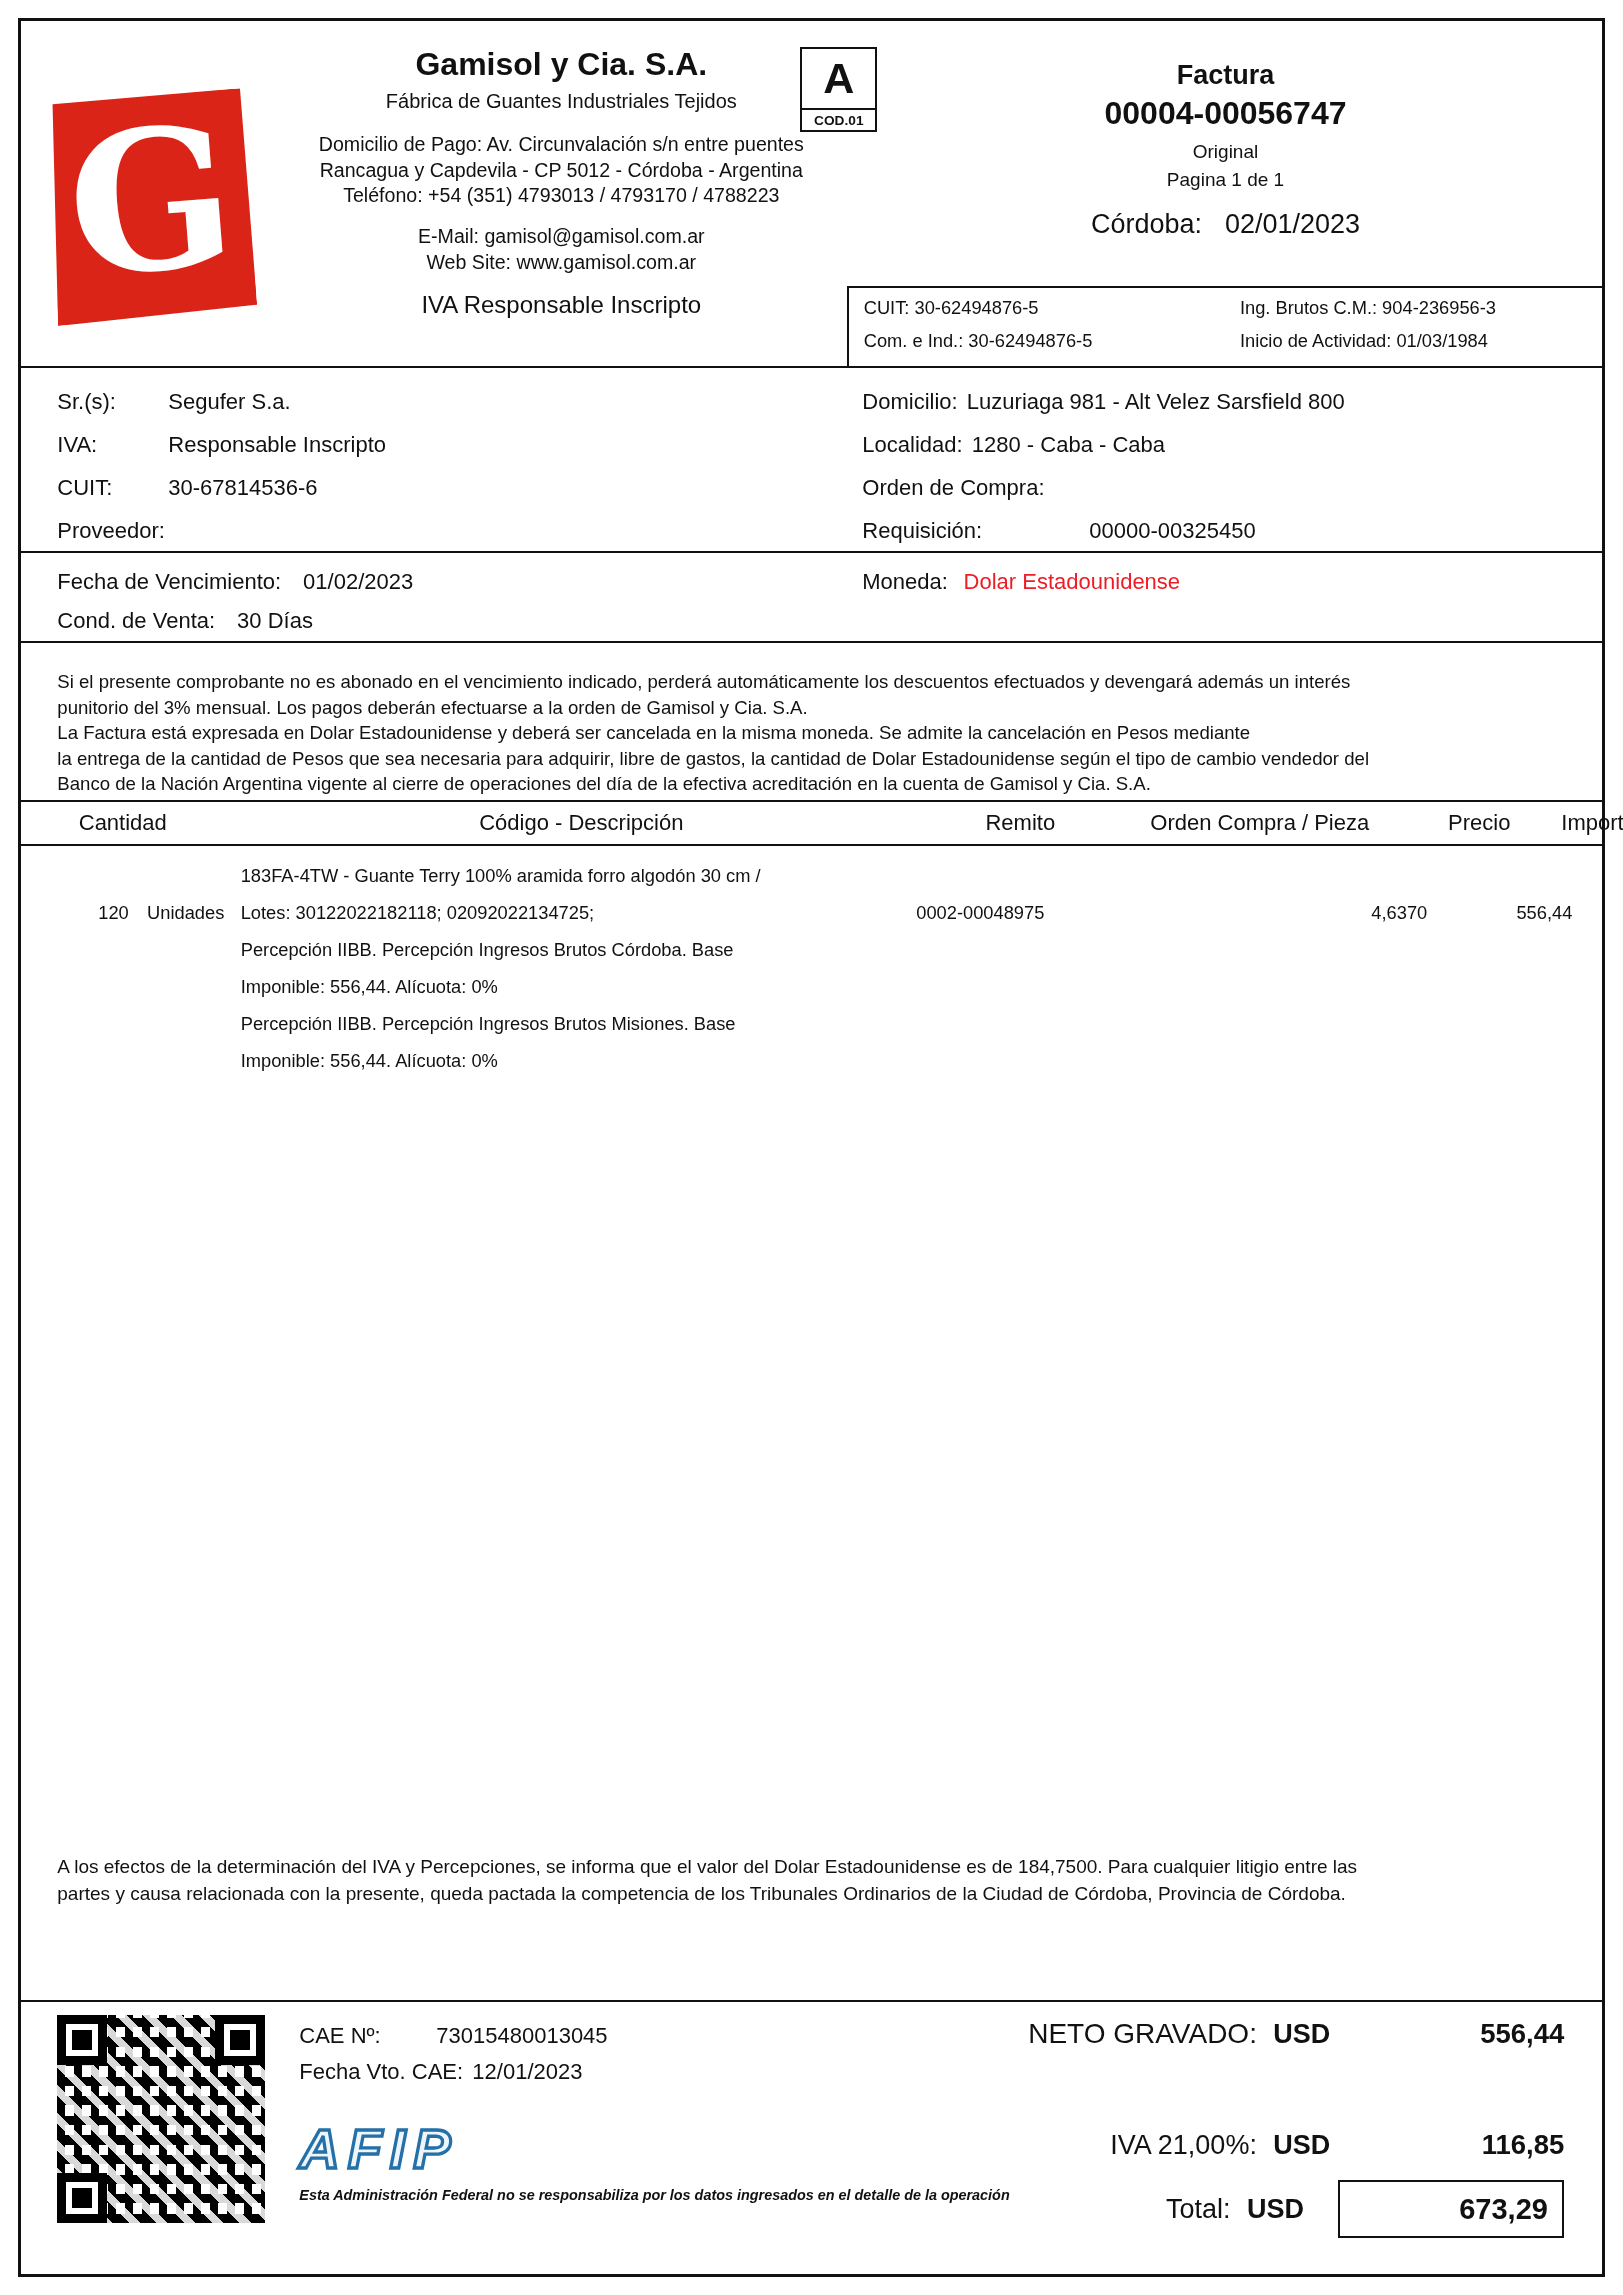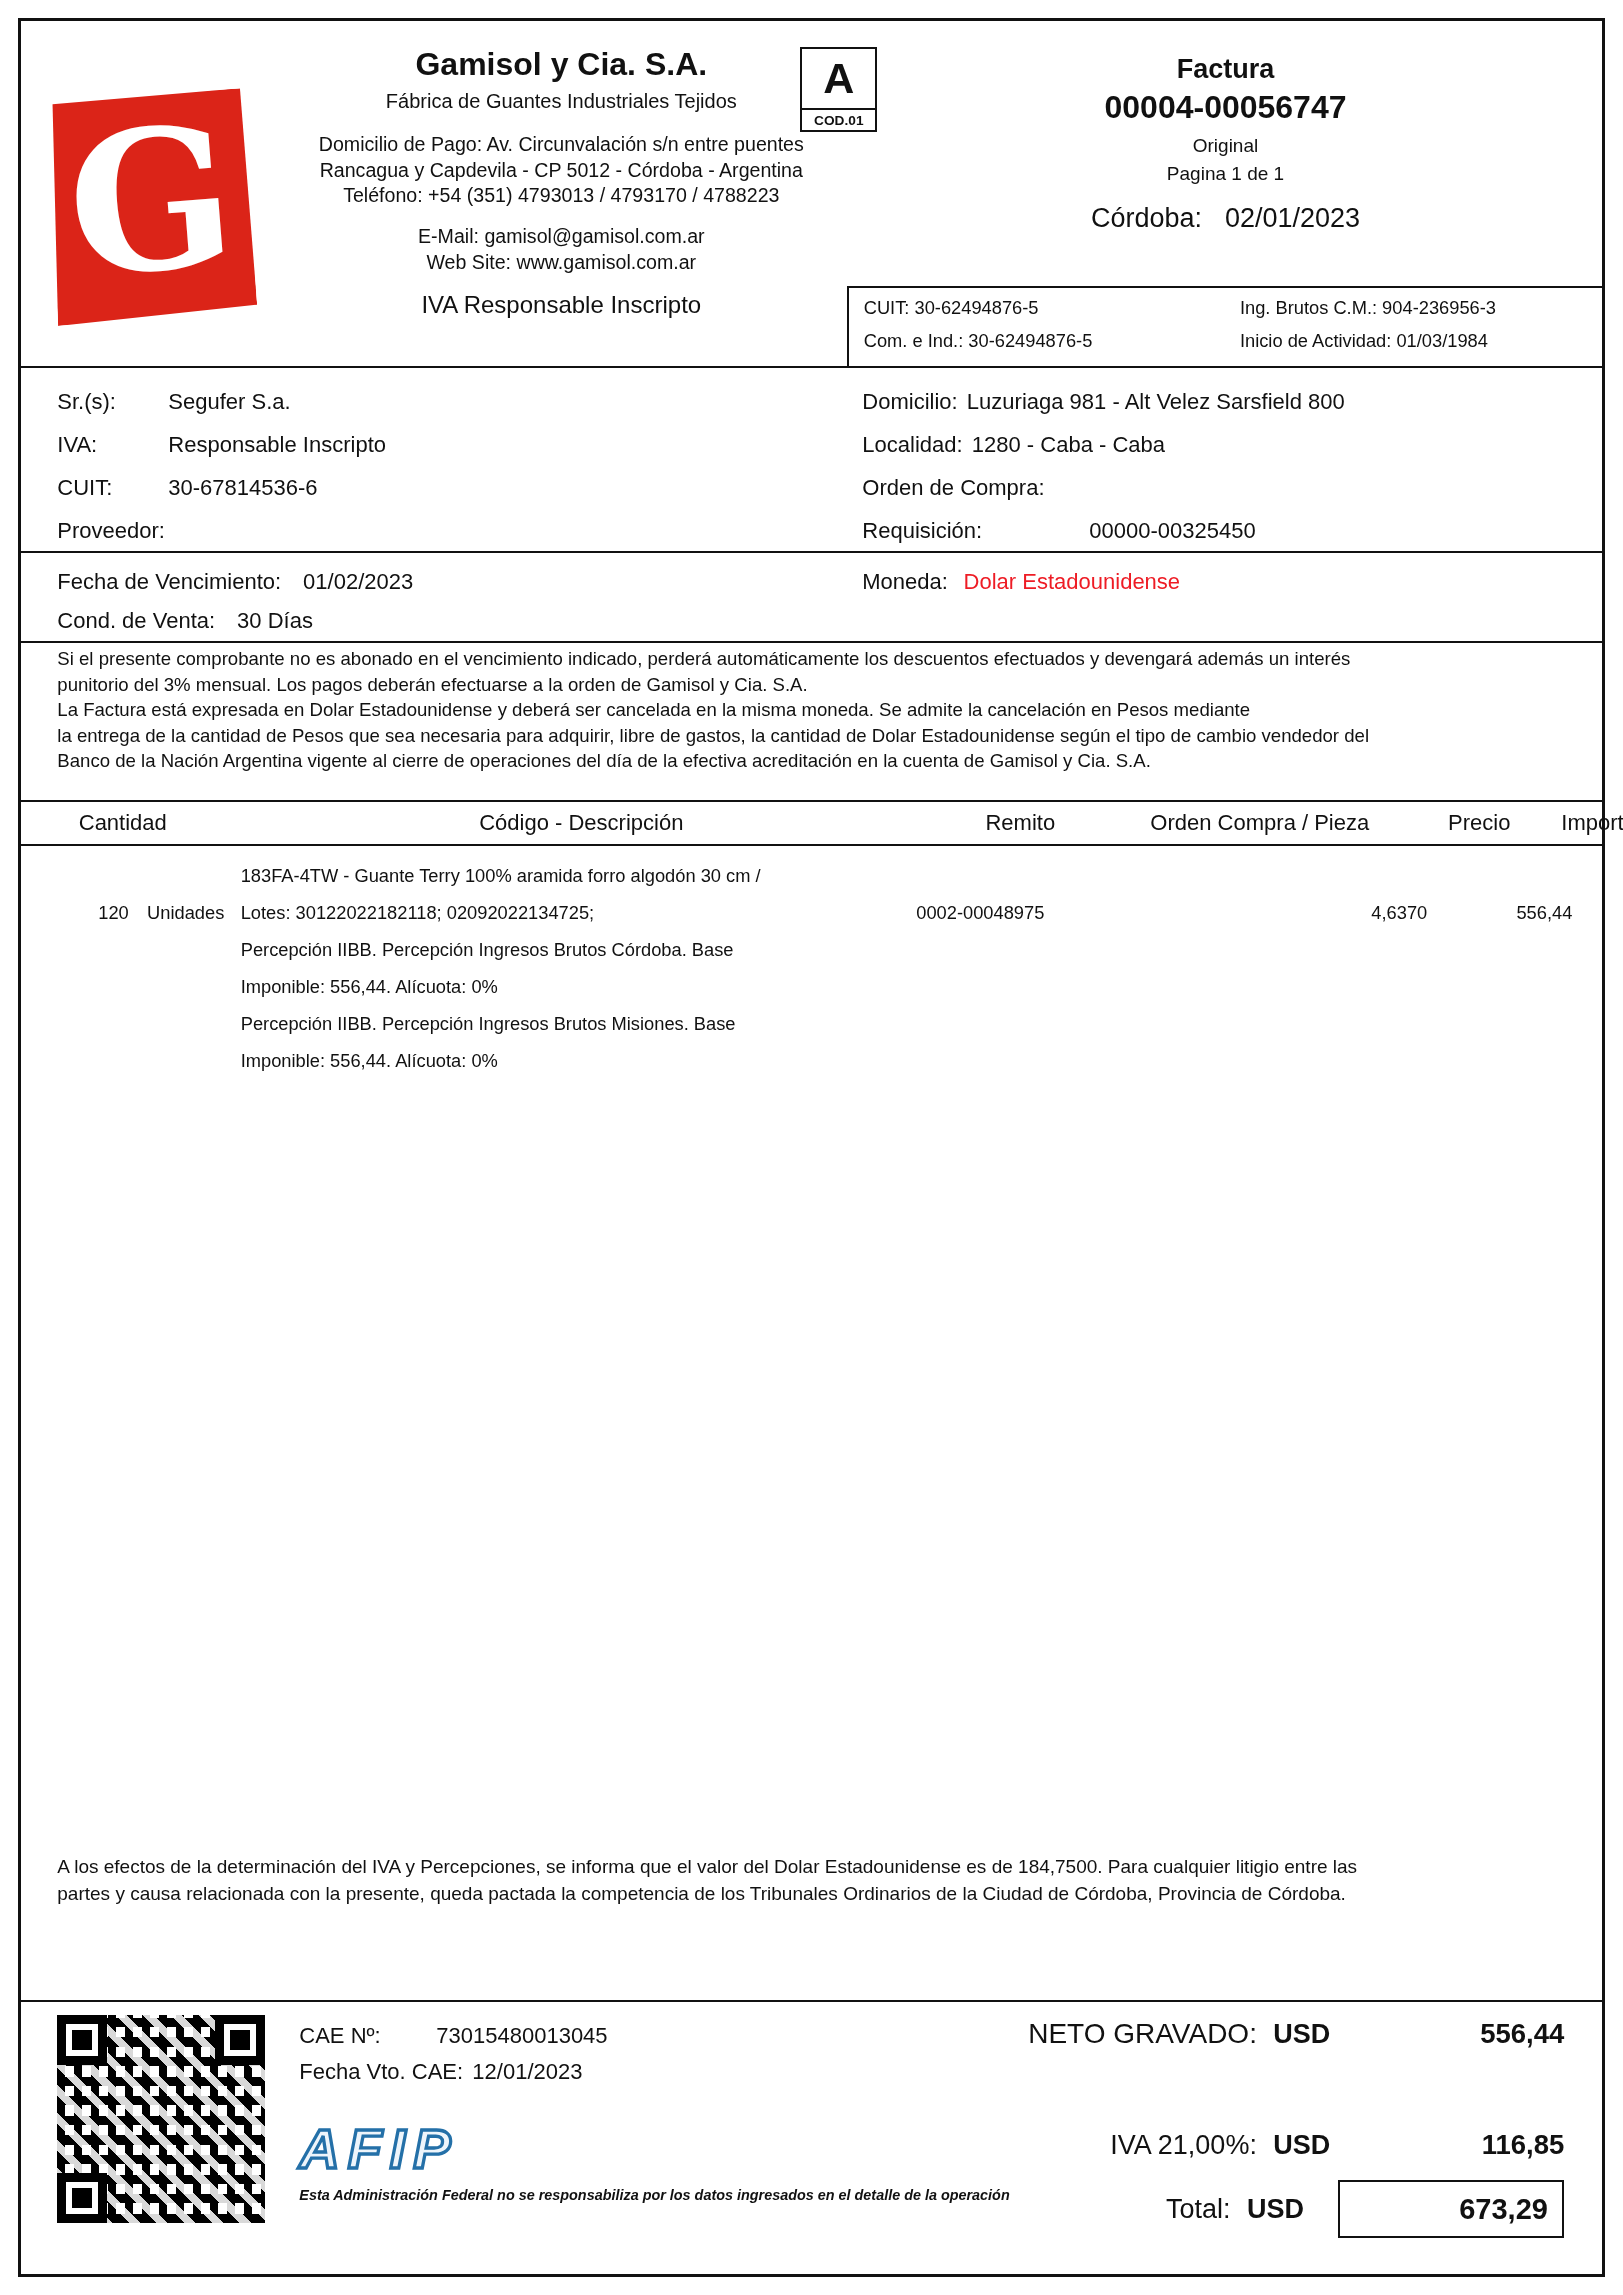--- a/index.html
+++ b/index.html
@@ -21,21 +21,21 @@
   .contact1 { font-size:19.6px; margin-top:15.7px; }
   .contact2 { font-size:19.6px; margin-top:3.9px; }
   .iva-status { font-size:24px; margin-top:17px; }
 
   .letterbox { position:absolute; left:779px; top:26px; width:77px; height:85px; border:2.6px solid #111;
                display:flex; flex-direction:column; }
   .letterbox .letter { flex:1; display:flex; align-items:center; justify-content:center; font-size:43px; font-weight:700; }
   .letterbox .code { border-top:2px solid #111; font-size:13.7px; font-weight:700; text-align:center; padding:2.6px 0; }
 
   .f-right { position:absolute; left:828px; top:0; right:0; height:100%; }
-  .f-col { position:absolute; left:0; top:33px; width:100%; text-align:center; }
+  .f-col { position:absolute; left:0; top:39px; width:100%; text-align:center; }
   .f-title { font-size:27px; font-weight:700; }
   .f-number { font-size:32px; font-weight:700; margin-top:3.9px; }
   .f-copy { font-size:19px; margin-top:9.2px; }
   .f-page { font-size:19px; margin-top:5.2px; }
   .f-city-row { font-size:27px; margin-top:18.3px; display:flex; justify-content:center; gap:23px; }
   .f-divider { position:absolute; left:0; top:265px; width:100%; border-top:2px solid #111; }
   .f-vline { position:absolute; left:-2px; top:265px; height:82px; border-left:2px solid #111; }
   .reg-info { position:absolute; left:0; top:270px; width:100%; display:flex; }
   .reg-col { width:50%; padding-left:14.4px; font-size:18.3px; line-height:33px; }
 
@@ -50,21 +50,21 @@
 
   
   .sec-cond { position:absolute; left:0; top:532px; width:100%; height:90px; border-bottom:2.6px solid #111; font-size:22px; }
   .cond-left { position:absolute; left:36px; top:9.2px; }
   .cond-row { display:flex; gap:22px; height:39px; align-items:center; }
   .cond-right { position:absolute; left:841px; top:9.2px; display:flex; gap:15.7px; height:39px; align-items:center; }
   .moneda-val { color:#ee1c25; }
 
   
   .sec-legal { position:absolute; left:0; top:622px; width:100%; height:159px; border-bottom:2px solid #111;
-               padding:3px 36px 0 36px; font-size:18.6px; }
+               padding:26px 36px 0 36px; font-size:18.6px; }
   .sec-legal div { line-height:25.5px; }
 
   
   .tbl-head { position:absolute; left:0; top:781px; width:100%; height:44px; border-bottom:2px solid #111;
               display:grid; grid-template-columns:203px 674px 164px 275px 124px 1fr; align-items:center;
               font-size:22px;gap:20px; }
   .th { text-align:center; }
   .th.right { text-align:right; padding-right:29.4px; }
 
   .item-grid { position:absolute; left:0; top:836px; width:100%; display:grid;

